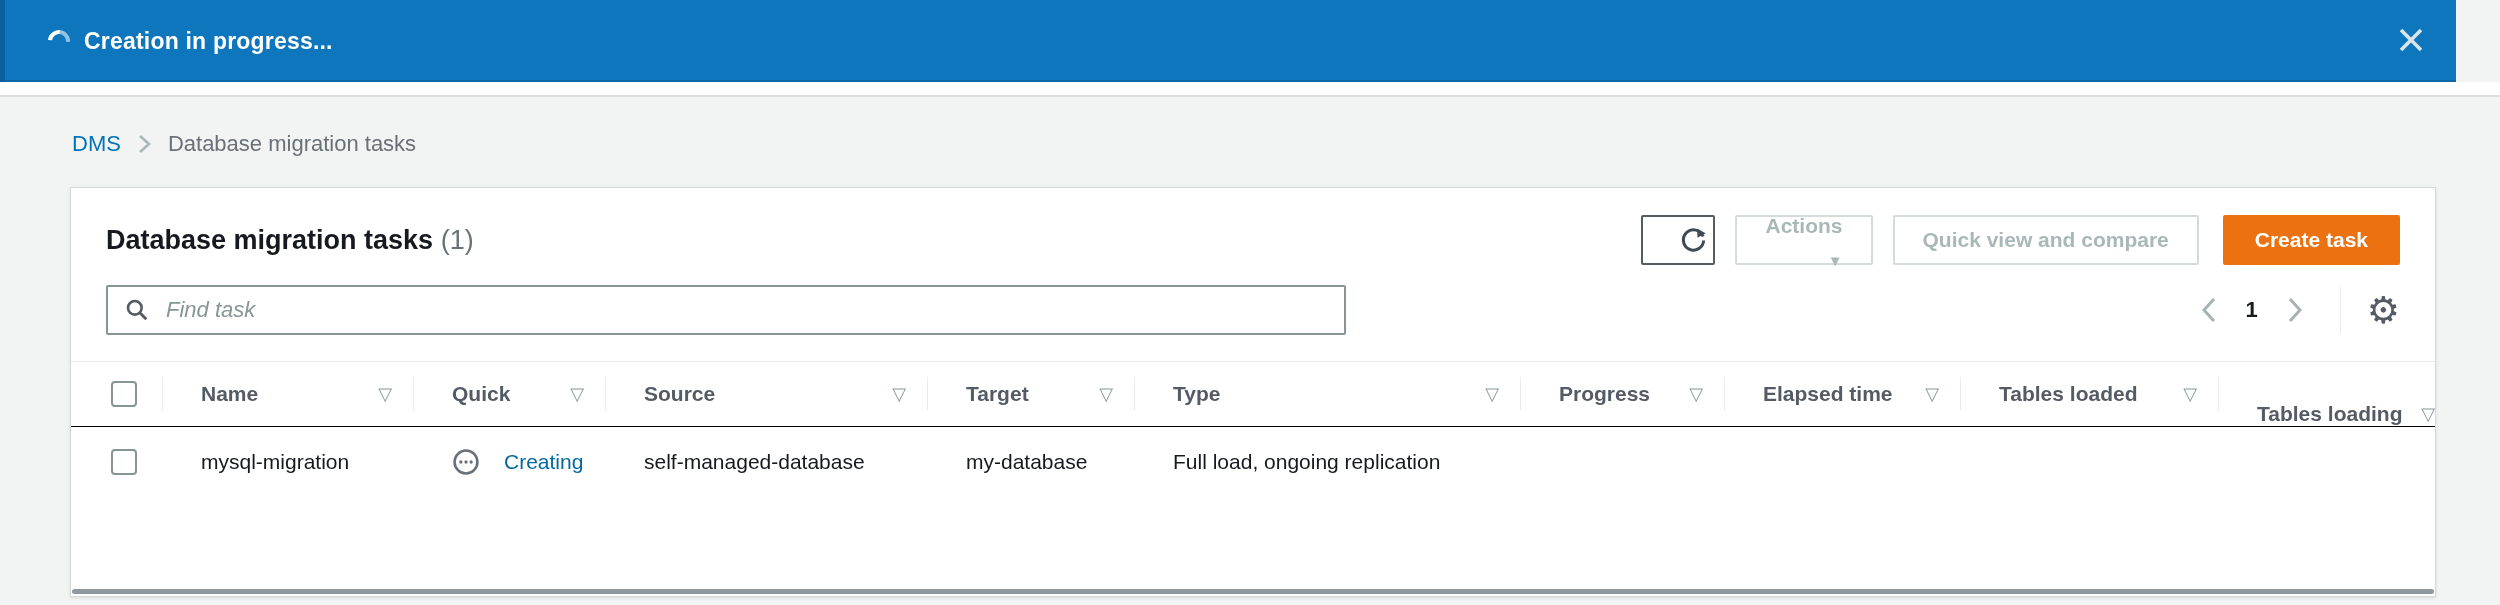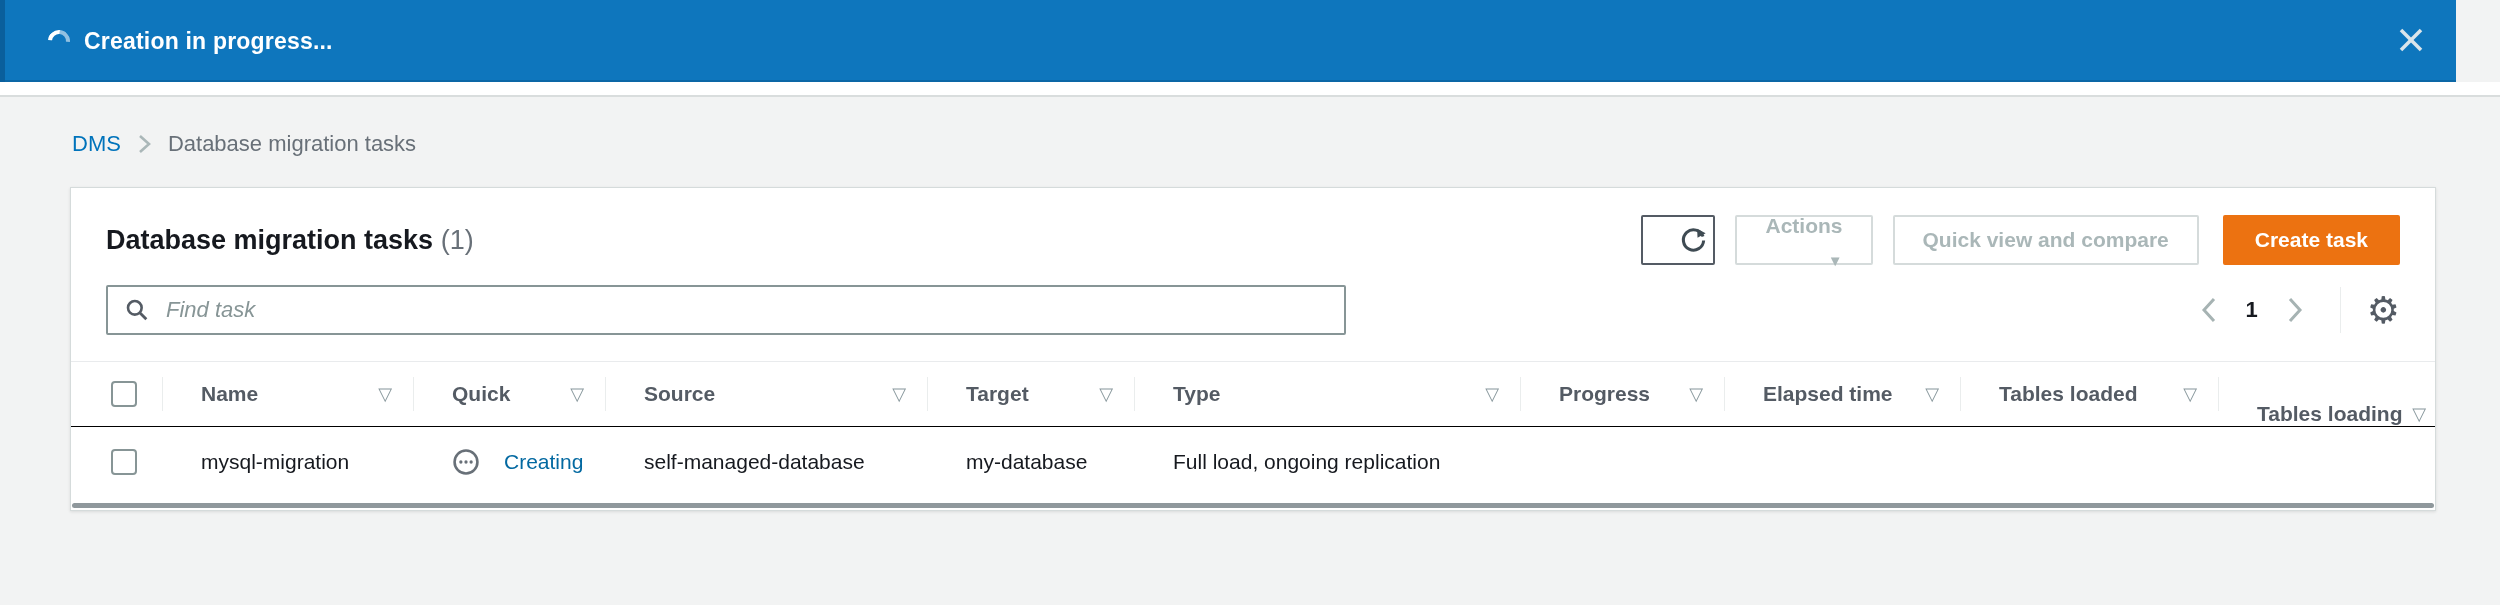--- a/index.html
+++ b/index.html
@@ -34,21 +34,21 @@
   
   .subbar{position:absolute;left:0;top:82px;width:2500px;height:13px;background:#ffffff;border-bottom:2px solid #d9dddd;}
 
   
   .breadcrumb{position:absolute;left:72px;top:131px;display:flex;align-items:center;gap:16px;font-size:22px;}
   .breadcrumb a{color:#0073bb;text-decoration:none;cursor:pointer;}
   .breadcrumb .current{color:#687078;}
 
   
   .panel{
-    position:absolute;left:70px;top:187px;width:2366px;height:324px;
+    position:absolute;left:70px;top:187px;width:2366px;height:410px;
     background:#ffffff;border:1px solid #d5dbdb;box-sizing:border-box;
     box-shadow:0 1px 3px rgba(0,0,0,0.10);
   }
   .panel-header{
     display:flex;justify-content:space-between;align-items:center;
     padding:24px 35px 0 35px;height:56px;
   }
   .panel-title{font-size:27px;font-weight:bold;color:#16191f;white-space:nowrap;}
   .panel-count{font-weight:normal;color:#687078;}
 
@@ -96,21 +96,21 @@
   .table-wrap{margin-top:26px;border-top:1px solid #e9ebed;overflow:hidden;}
   table{border-collapse:collapse;table-layout:fixed;width:2364px;}
   thead th{
     height:64px;border-bottom:1px solid #000000;position:relative;
     font-size:21px;font-weight:bold;color:#545b64;text-align:left;padding:0;
   }
   thead th:not(:last-child)::after{
     content:'';position:absolute;right:0;top:15px;height:34px;width:1px;background:#eaeded;
   }
   .th-inner{display:flex;align-items:center;justify-content:space-between;padding:0 22px 0 38px;}
-  th.last .th-inner{padding-right:9px;margin-top:40px;}
+  th.last .th-inner{padding-right:0;margin-top:40px;}
   .sort{color:#8a999e;font-size:18px;font-weight:normal;}
   tbody td{height:70px;font-size:21px;color:#16191f;padding:0 22px 0 38px;vertical-align:middle;}
   .cell-status{display:flex;align-items:center;gap:24px;color:#0369a1;text-align:center;}
   .checkbox{
     width:26px;height:26px;border:2px solid #879596;border-radius:4px;
     background:#ffffff;box-sizing:border-box;cursor:pointer;margin-left:40px;
   }
   .hscrollbar{
     position:absolute;left:1px;bottom:2px;width:2362px;height:5px;
     background:#8f989c;border-radius:3px;cursor:grab;

